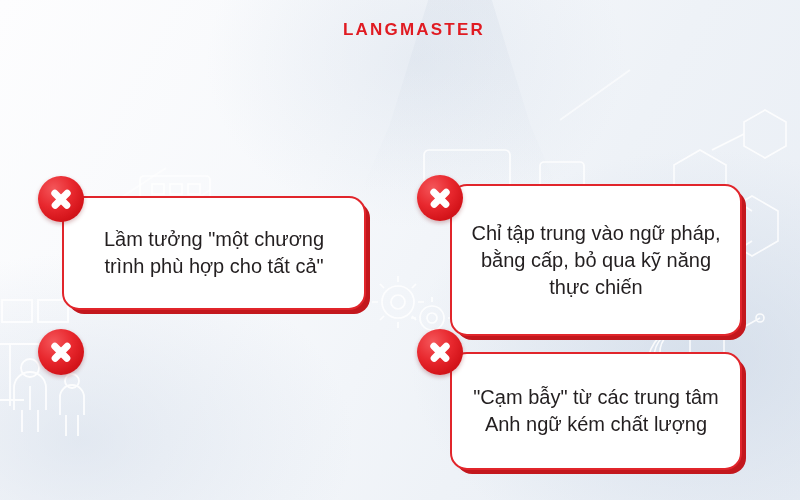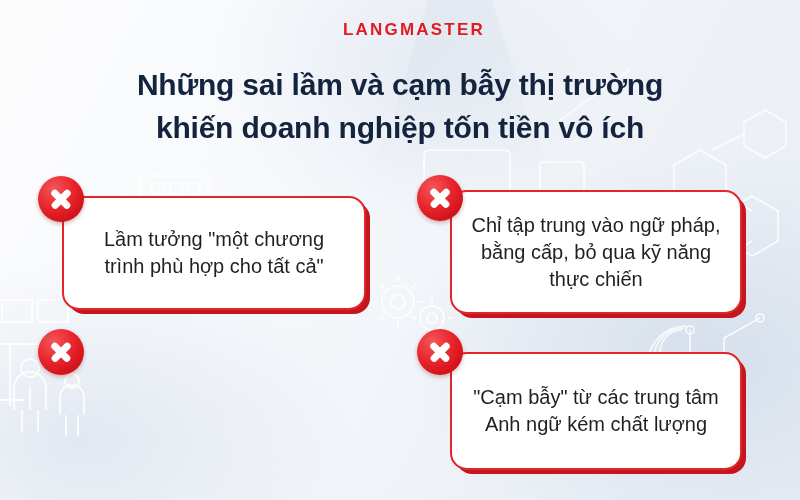--- a/index.html
+++ b/index.html
@@ -104,21 +104,21 @@
     padding: 0 18px;
     color: #231f20;
     font-family: "Liberation Sans", sans-serif;
     font-size: 20px;
     line-height: 27px;
     font-weight: normal;
   }
 
   
   #card-1 { left: 62px;  top: 196px; width: 304px; height: 114px; }
-  #card-2 { left: 450px; top: 190px; width: 292px; height: 124px; }
+  #card-2 { left: 450px; top: 184px; width: 292px; height: 152px; }
   #card-3 { left: 62px;  top: 352px; width: 304px; height: 118px; }
   #card-4 { left: 450px; top: 352px; width: 292px; height: 118px; }
 
   
   .x-badge {
     position: absolute;
     width: 46px;
     height: 46px;
     border-radius: 50%;
     background:
@@ -207,24 +207,20 @@
       <rect x="152" y="184" width="12" height="10"></rect>
       <rect x="170" y="184" width="12" height="10"></rect>
       <rect x="188" y="184" width="12" height="10"></rect>
 
       <path d="M96 214 l70 -46 M120 250 l90 -60 M560 120 l70 -50 M600 430 l80 -54" opacity="0.7"></path>
     </g>
   </svg>
 
   <div class="brand">LANGMASTER</div>
 
-  <div class="headline">
-    <span class="l1">Những sai lầm và cạm bẫy thị trường</span>
-    <span class="l2">khiến doanh nghiệp tốn tiền vô ích</span>
-  </div>
 
   <div class="x-badge" id="badge-1"></div>
   <div class="card" id="card-1">
     <span class="card-text">Lầm tưởng "một chương trình phù hợp cho tất cả"</span>
   </div>
 
   <div class="x-badge" id="badge-2"></div>
   <div class="card" id="card-2">
     <span class="card-text">Chỉ tập trung vào ngữ pháp, bằng cấp, bỏ qua kỹ năng thực chiến</span>
   </div>

